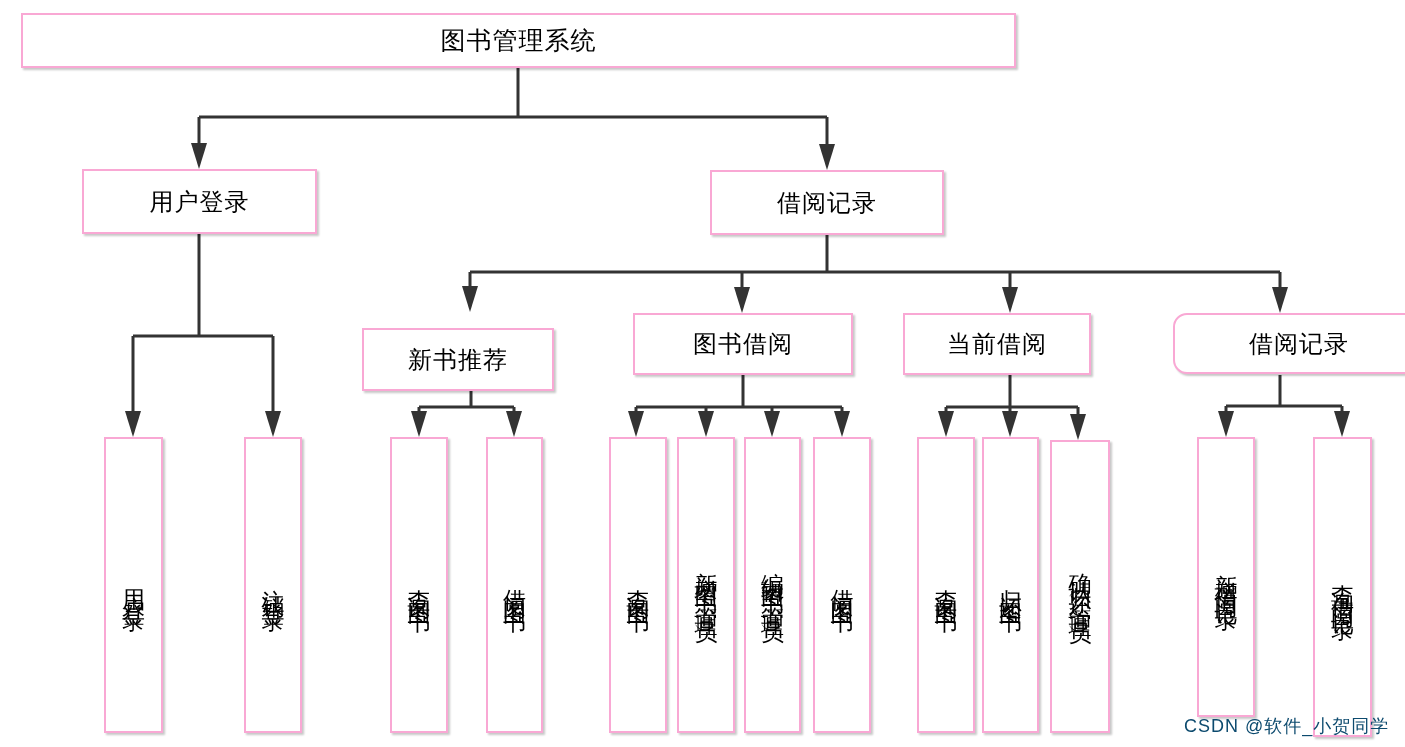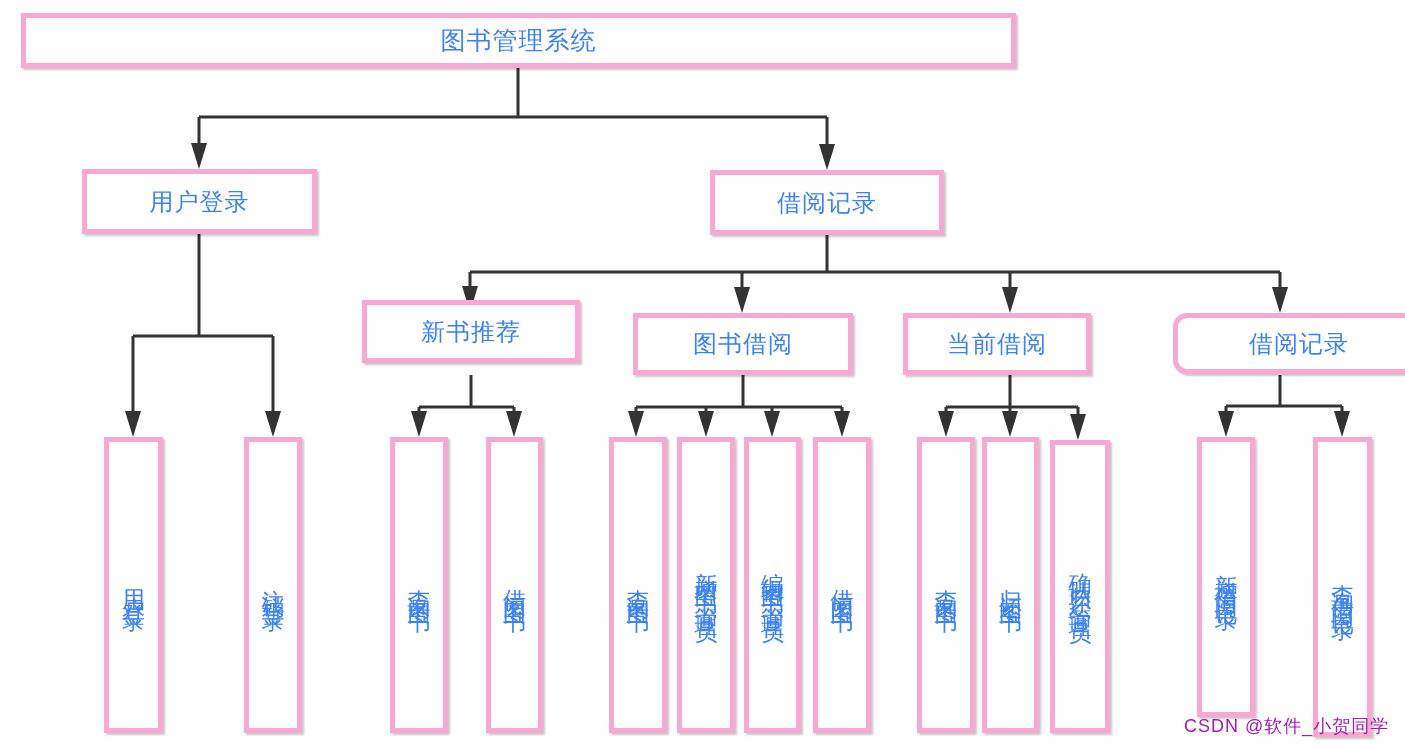--- a/index.html
+++ b/index.html
@@ -10,22 +10,22 @@
     font-family:"Liberation Sans","DejaVu Sans",sans-serif;
     overflow:hidden;
   }
   .connectors{position:absolute;left:0;top:0;width:1405px;height:747px;z-index:1;}
   .connectors path{stroke:#333333;stroke-width:3;fill:none;}
   .connectors polygon{fill:#333333;stroke:none;}
   .node{
     position:absolute;
     box-sizing:border-box;
     background:#ffffff;
-    border:5px solid #f9a8d4;
-    color:#3b82f6;
+    border:2px solid #f9a8d4;
+    color:#000000;
     z-index:2;
     box-shadow:2px 2px 2px rgba(0,0,0,0.22);
   }
   .hbox{
     display:flex;align-items:center;justify-content:center;
     font-size:24px;
     letter-spacing:1px;
     white-space:nowrap;
   }
   .hbox.title{font-size:25px;}
@@ -37,21 +37,21 @@
     text-orientation:mixed;
     font-size:23px;
     letter-spacing:7px;
     line-height:1;
   }
   .watermark{
     position:absolute;
     left:1184px;top:714px;
     z-index:5;
     font-size:18px;
-    color:#a21caf;
+    color:#0c4a6e;
     letter-spacing:1px;
     white-space:nowrap;
   }
 </style>
 </head>
 <body>
 
 <div class="canvas">
 
   <svg class="connectors" viewBox="0 0 1405 747" xmlns="http://www.w3.org/2000/svg">
@@ -101,21 +101,21 @@
     <span>图书管理系统</span>
   </div>
 
   <div class="node hbox" style="left:82px;top:169px;width:235px;height:65px;">
     <span>用户登录</span>
   </div>
   <div class="node hbox" style="left:710px;top:170px;width:234px;height:65px;">
     <span>借阅记录</span>
   </div>
 
-  <div class="node hbox" style="left:362px;top:300px;width:218px;height:63px;">
+  <div class="node hbox" style="left:362px;top:328px;width:192px;height:63px;">
     <span>新书推荐</span>
   </div>
   <div class="node hbox" style="left:633px;top:313px;width:220px;height:62px;">
     <span>图书借阅</span>
   </div>
   <div class="node hbox" style="left:903px;top:313px;width:188px;height:62px;">
     <span>当前借阅</span>
   </div>
   <div class="node hbox" style="left:1173px;top:313px;width:252px;height:61px;border-radius:14px;">
     <span>借阅记录</span>

